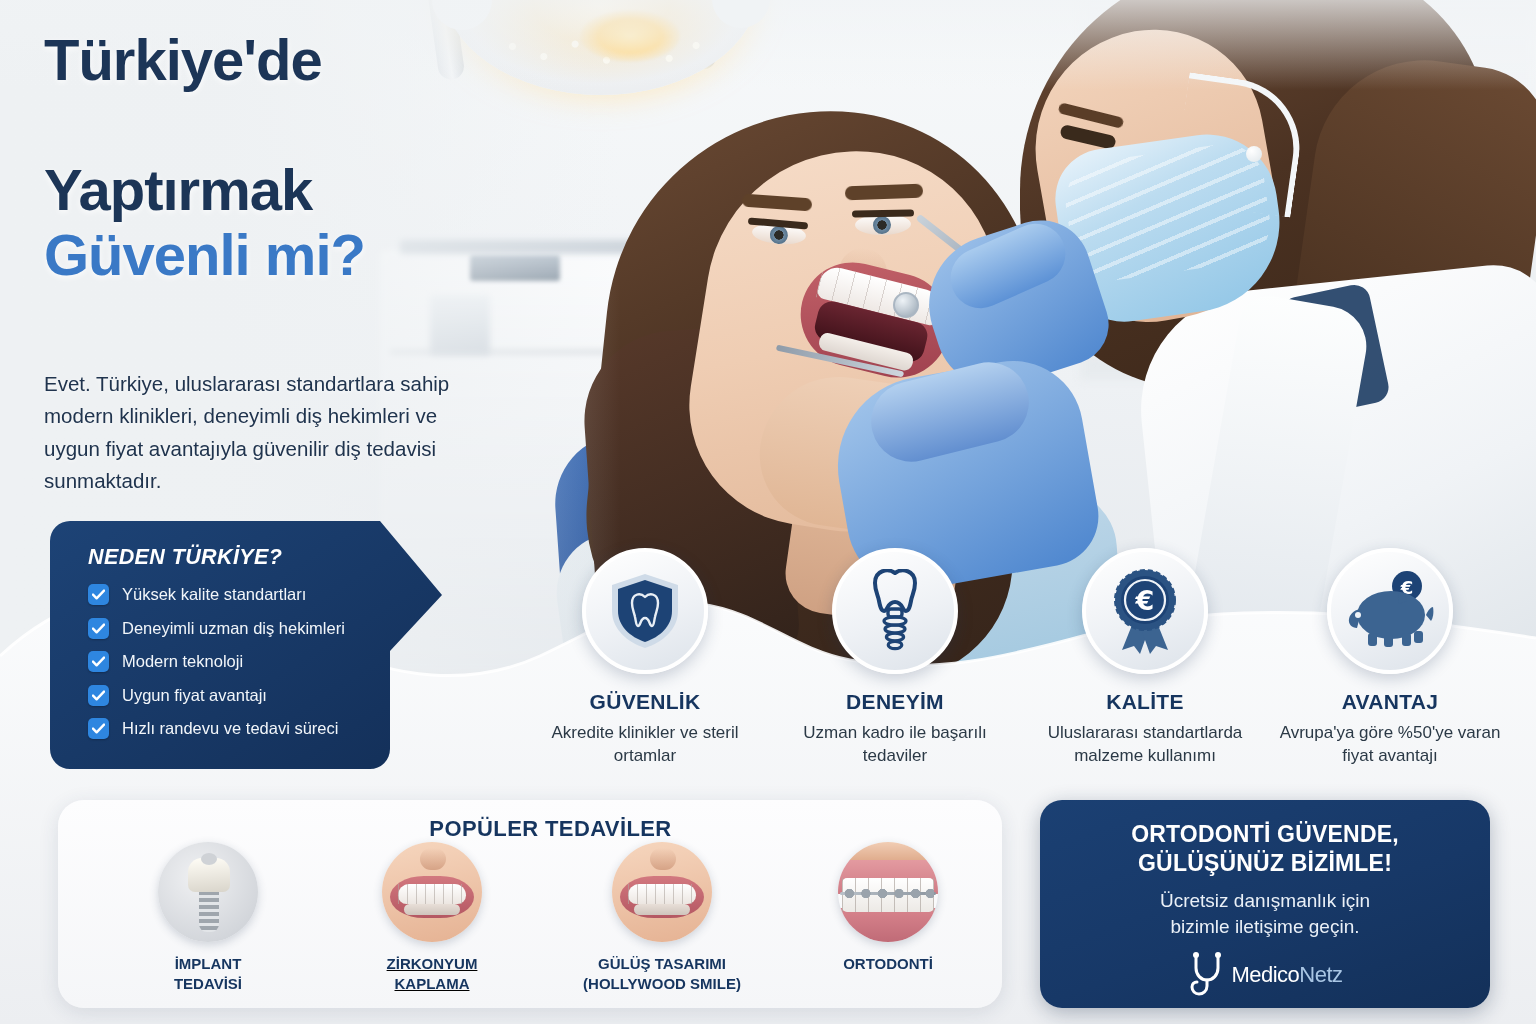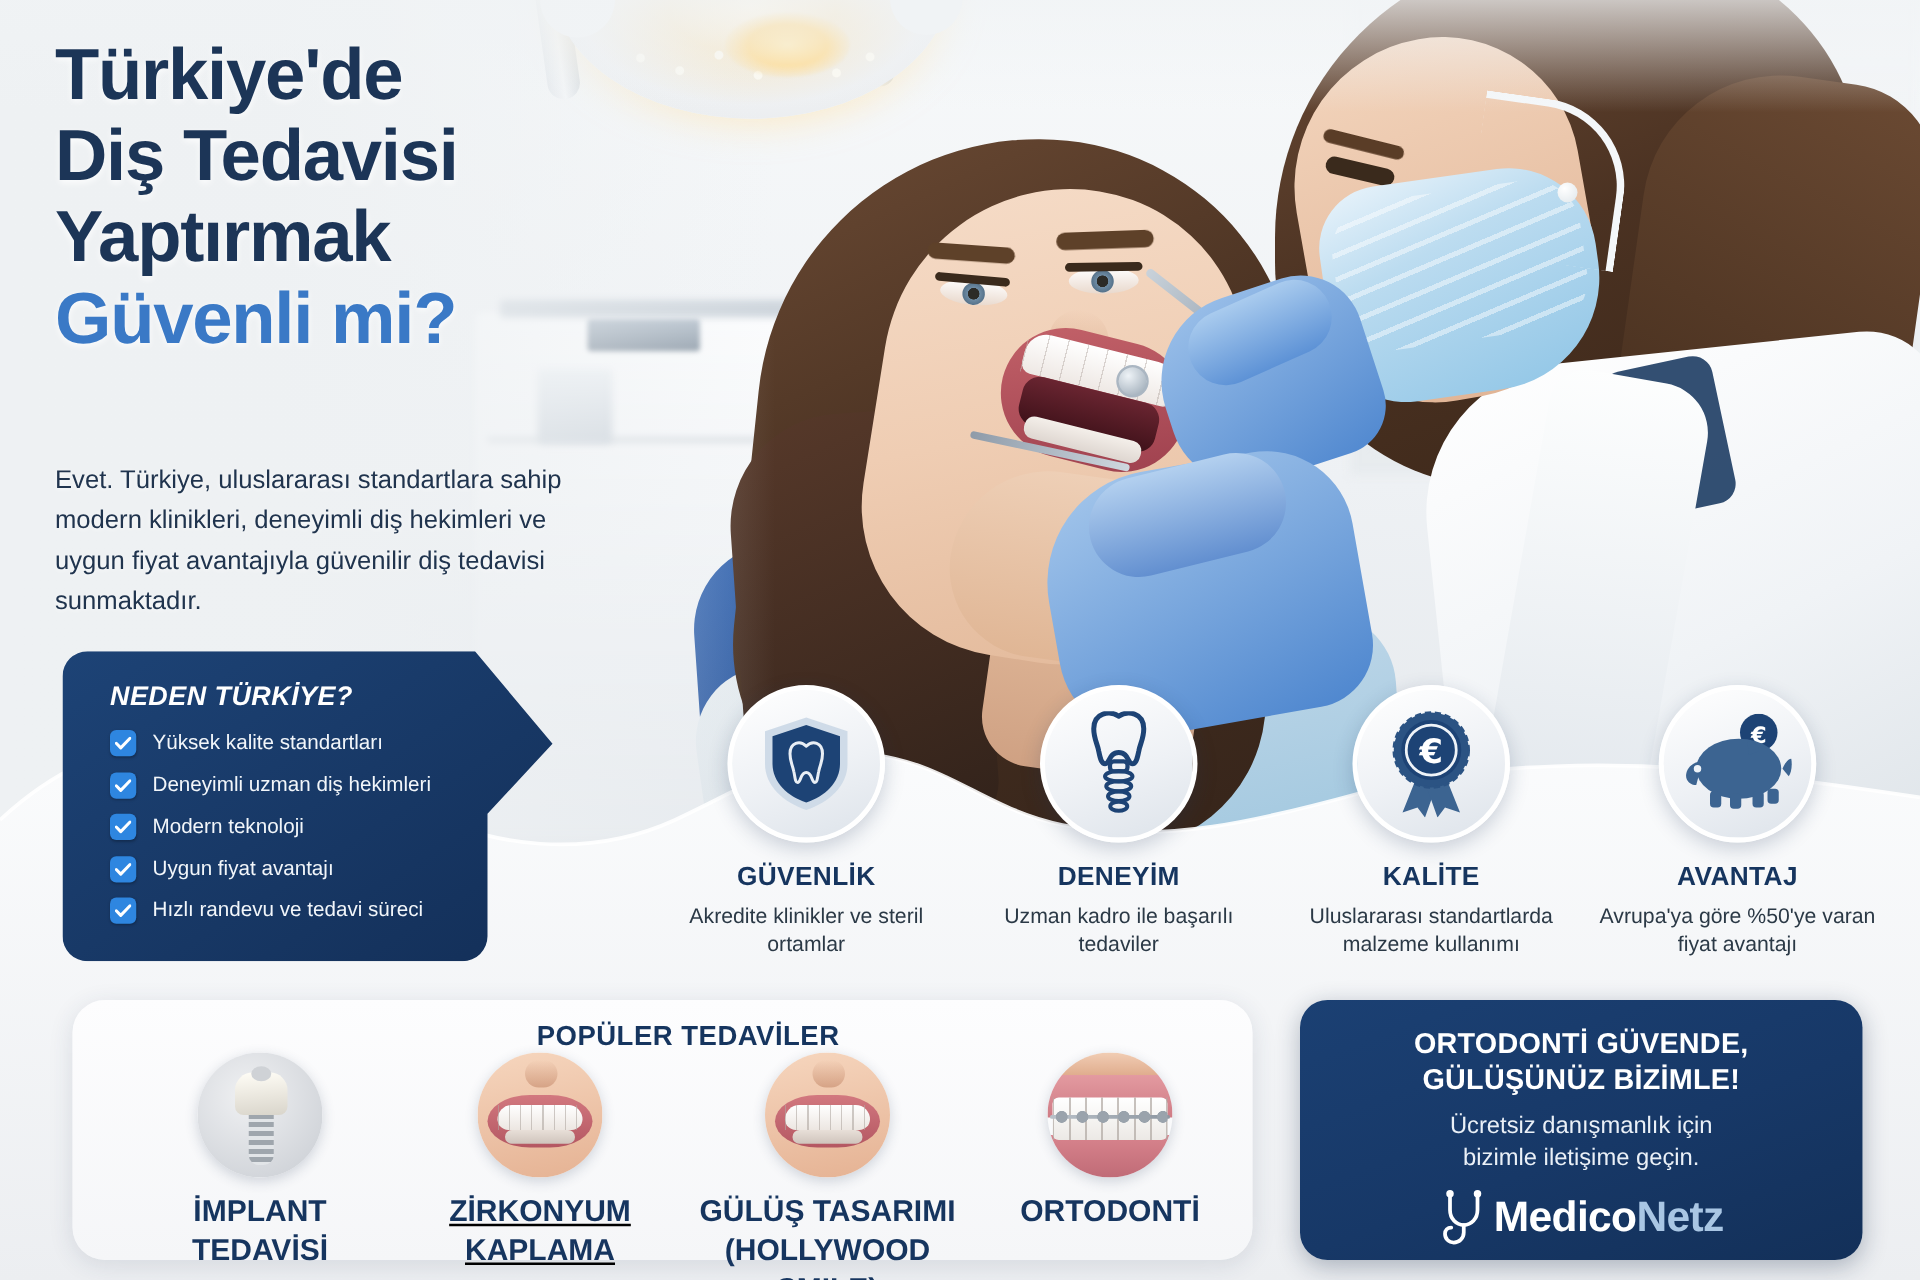--- a/index.html
+++ b/index.html
@@ -331,21 +331,21 @@
     position:absolute; left:0; right:0; top:16px; text-align:center;
     font-size:22px; font-weight:bold; color:#16355f; letter-spacing:.4px;padding-left:41px;
   }
   .treat { position:absolute; top:42px; width:220px; text-align:center; }
   .treat-img {
     width:100px; height:100px; border-radius:50%; margin:0 auto;
     box-shadow:0 3px 10px rgba(40,60,90,.2);
     overflow:hidden; position:relative;
   }
   .treat-label {
-    margin-top:12px; font-size:24px; font-weight:bold; color:#16355f; line-height:1.3;
+    margin-top:12px; font-size:15px; font-weight:bold; color:#16355f; line-height:1.3;
   }
   
   .ti-bg{position:absolute; inset:0; background:radial-gradient(circle at 40% 35%,#f0f1f3,#c8ccd2);}
   .ti-crown{position:absolute; left:30px; top:16px; width:42px; height:34px;
     background:linear-gradient(175deg,#fffdf6,#d9d5cb); border-radius:14px 14px 7px 7px;}
   .ti-crown:before{content:""; position:absolute; left:13px; top:-5px; width:16px; height:12px;
     background:#cfd2d6; border-radius:50%;}
   .ti-screw{position:absolute; left:41px; top:46px; width:20px; height:44px;
     background:repeating-linear-gradient(180deg,#e2e5e8 0 3px,#9fa6ad 3px 7px);
     border-radius:4px 4px 8px 8px;}
@@ -394,21 +394,21 @@
   .cta-title {
     font-size:23px; font-weight:bold; line-height:1.26; letter-spacing:.2px;
   }
   .cta-sub {
     margin-top:10px; font-size:19px; line-height:1.36; color:#eaf0f7;
   }
   .logo {
     margin-top:12px; display:flex; align-items:center; justify-content:center; gap:4px;
   }
   .logo svg{display:block;}
-  .logo-text { font-size:34px; font-weight:bold; letter-spacing:-.5px; }
+  .logo-text { font-size:22px; font-weight:normal; letter-spacing:-.5px; }
   .logo-text .w1{color:#ffffff;}
   .logo-text .w2{color:#a9c6e4;}
 </style>
 </head>
 <body>
 
 <div id="stage">
 
   <div class="photo">
     <div class="ph-room"></div>
@@ -485,21 +485,21 @@
           <stop offset="1" stop-color="#eceef1"></stop>
         </linearGradient>
       </defs>
       <path d="M0,96 C60,40 120,26 196,34 C250,40 290,66 330,86 C392,118 470,128 540,96 C600,68 646,36 700,44 C760,52 790,88 850,100 C930,116 1010,96 1090,74 C1180,50 1300,46 1420,62 C1470,68 1510,74 1536,78 L1536,464 L0,464 Z" fill="url(#wg)"></path>
       <path d="M0,96 C60,40 120,26 196,34 C250,40 290,66 330,86 C392,118 470,128 540,96 C600,68 646,36 700,44 C760,52 790,88 850,100 C930,116 1010,96 1090,74 C1180,50 1300,46 1420,62 C1470,68 1510,74 1536,78" fill="none" stroke="#ffffff" stroke-width="3" opacity=".9"></path>
     </svg>
   </div>
 
   <h1 class="headline">
     <span>Türkiye'de</span><br>
-    <span>Diş Tedavisi</span><br>
+    <br>
     <span>Yaptırmak</span><br>
     <span class="accent">Güvenli mi?</span>
   </h1>
 
   <p class="lede">Evet. Türkiye, uluslararası standartlara sahip modern klinikleri, deneyimli diş hekimleri ve uygun fiyat avantajıyla güvenilir diş tedavisi sunmaktadır.</p>
 
   <div class="why">
     <div class="why-shape">
       <svg width="400" height="248" viewBox="0 0 400 248" aria-hidden="true">
         <defs>

